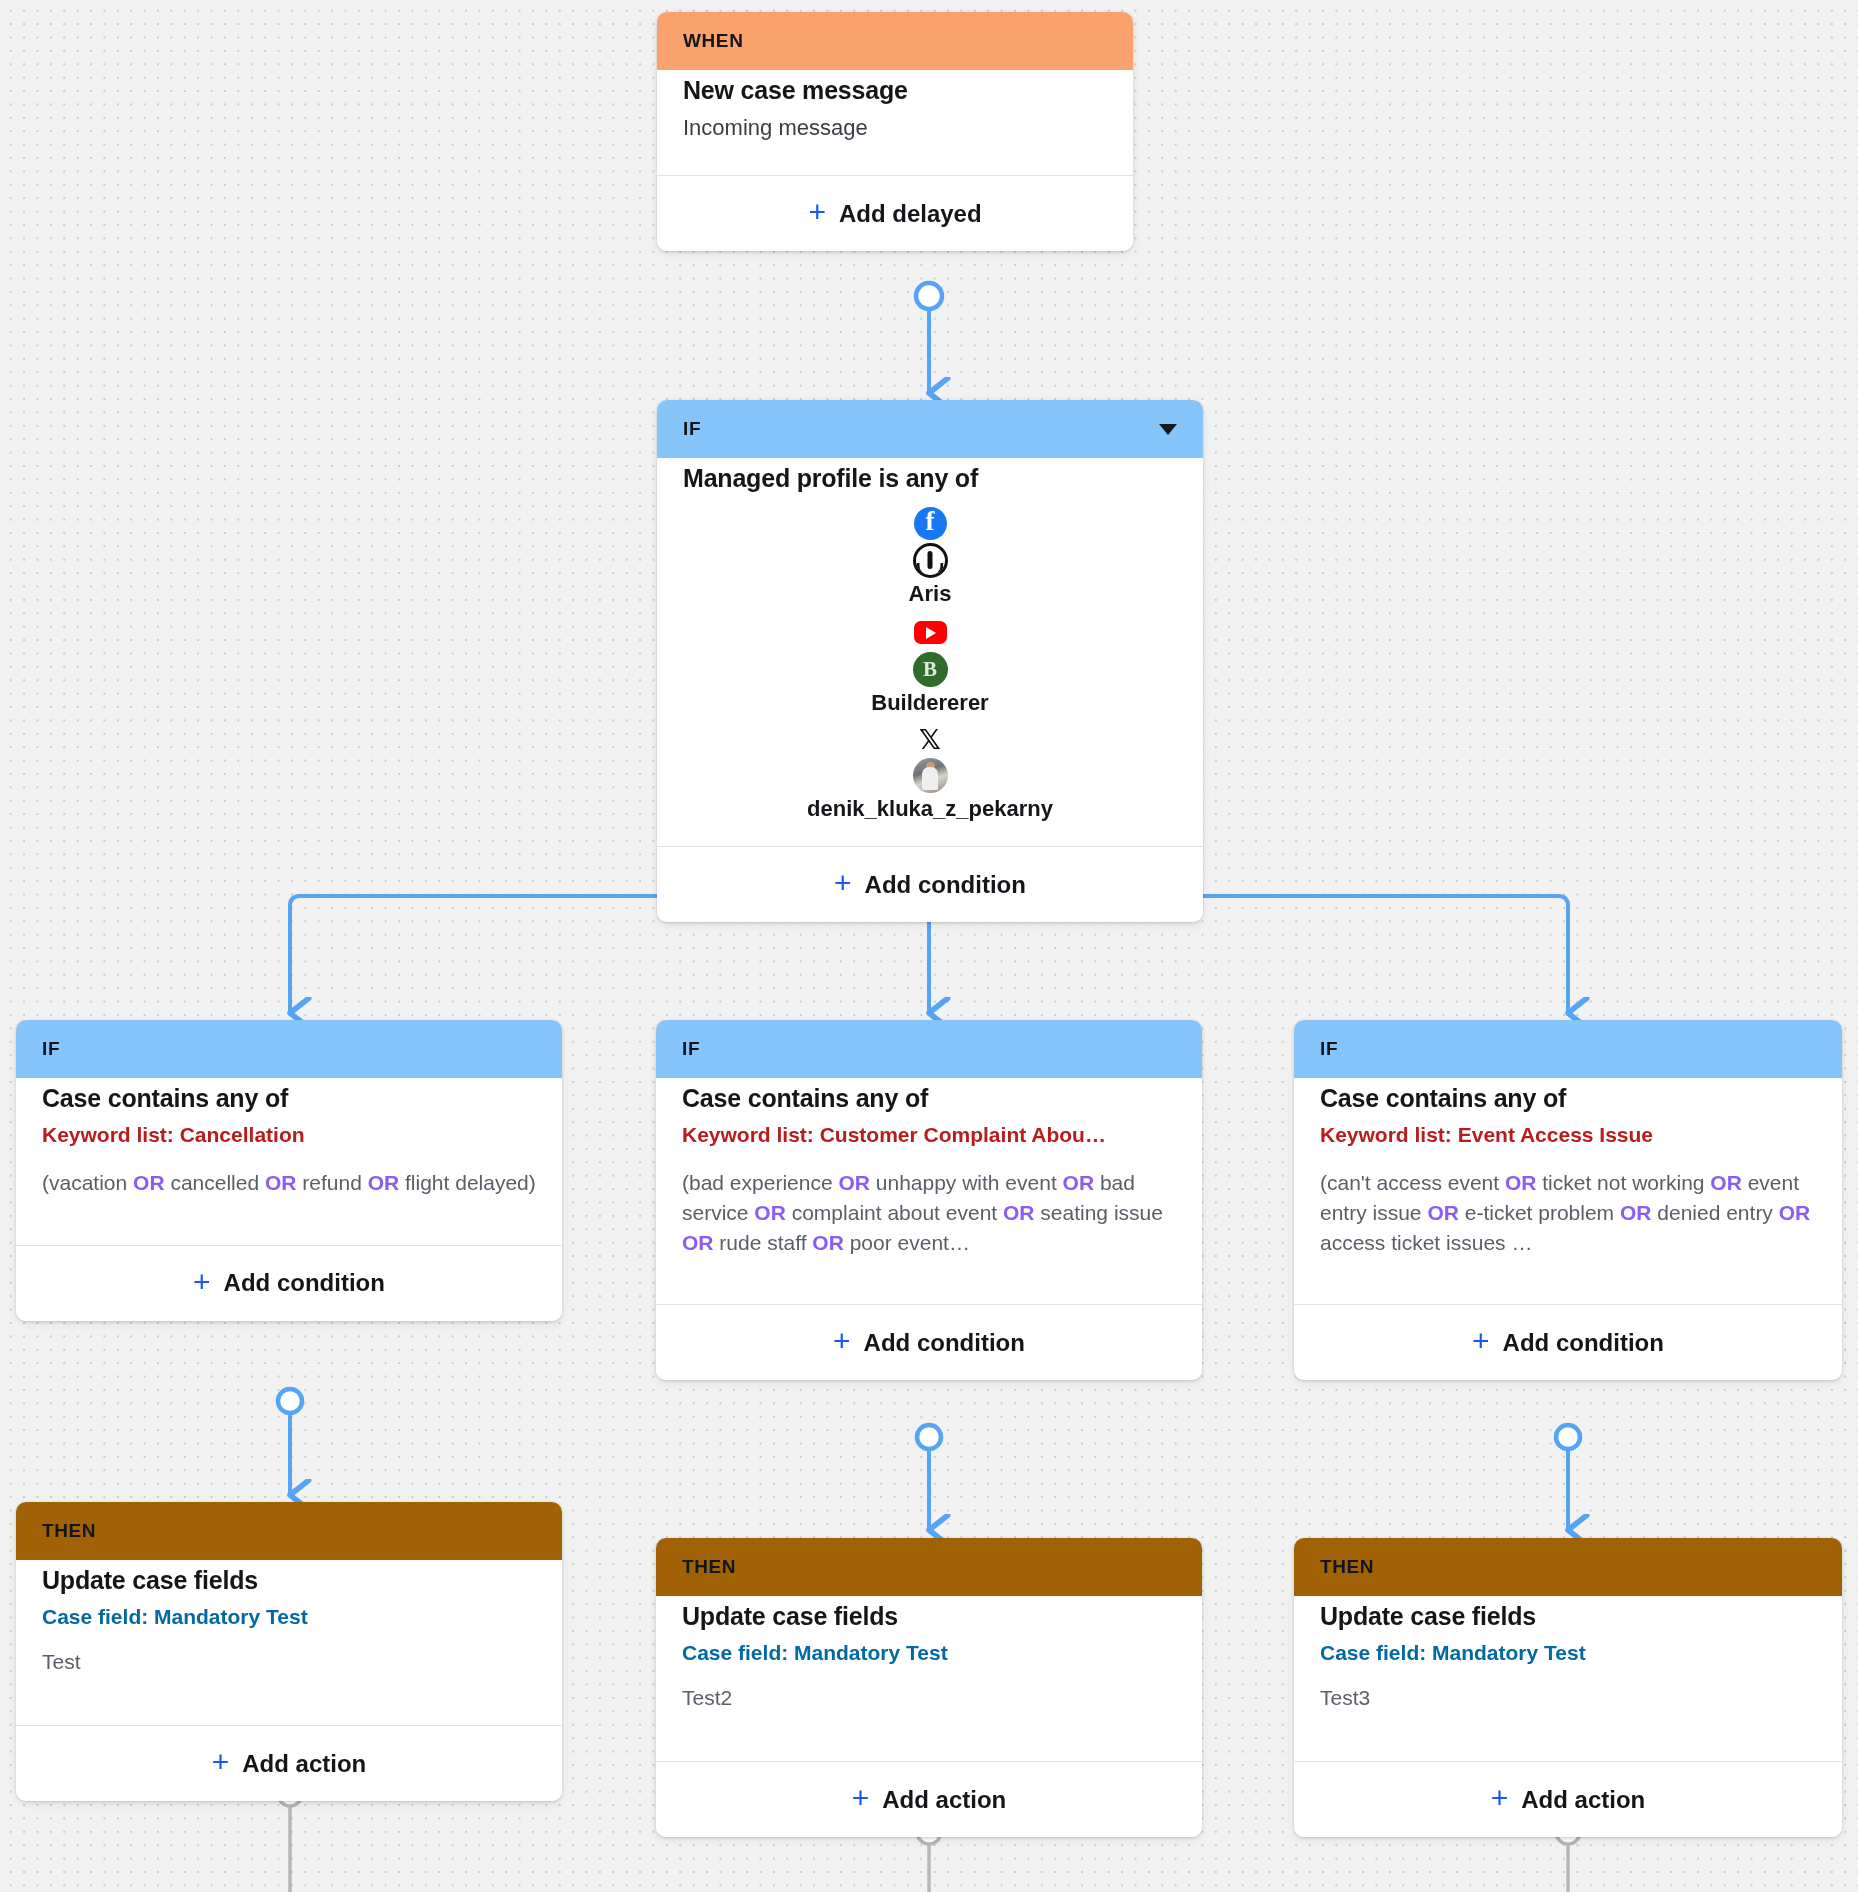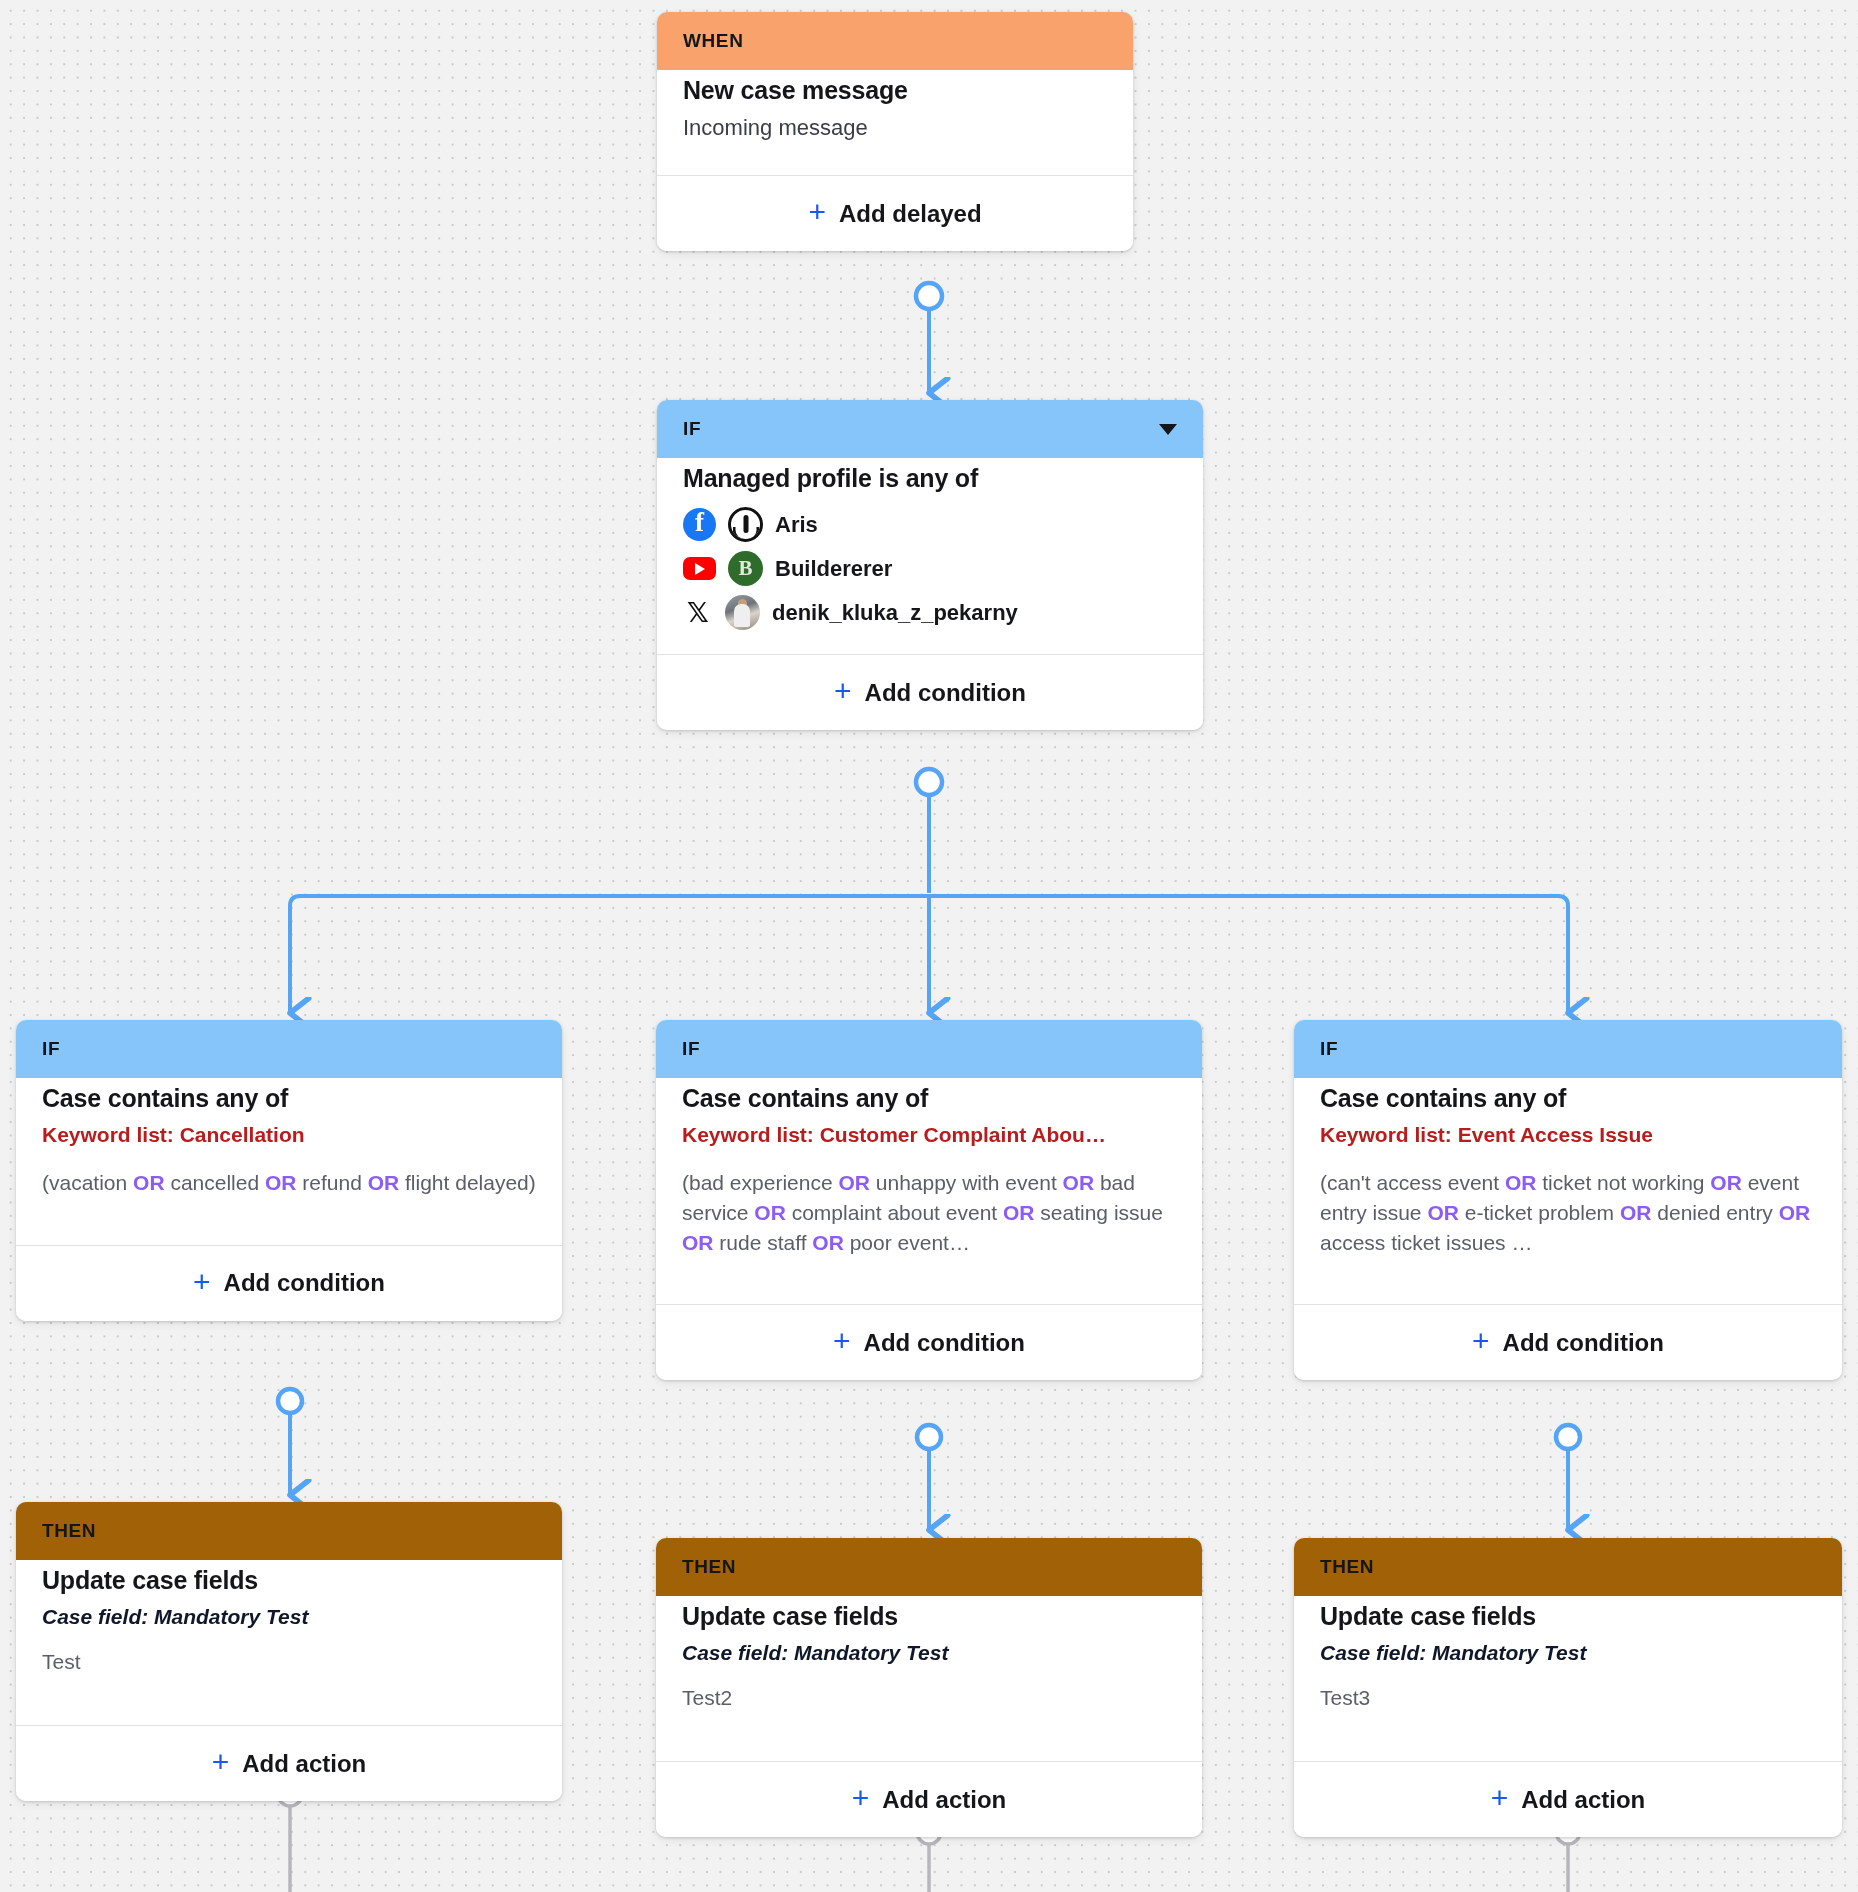--- a/index.html
+++ b/index.html
@@ -42,36 +42,36 @@
   .head-then { background:#a16207; }
 
   .chev { width:0;height:0;border-left:9px solid transparent;border-right:9px solid transparent;border-top:11px solid #15161a; }
 
   .card-body { padding:6px 26px 26px 26px; }
   .title { font-size:25px; font-weight:bold; color:#15161a; letter-spacing:-.2px; margin:0 0 10px 0; }
   .subtitle { font-size:22px; color:#3b3d45; margin:0; }
   .kw-name { font-size:21px; font-weight:bold; color:#b91c1c; margin:4px 0 10px 0; }
   .kw-expr { font-size:21px; color:#5b5e68; line-height:1.42; }
   .kw-expr b { color:#8b5cf6; font-weight:bold; }
-  .cf-name { font-size:21px; font-weight:bold; color:#0f172a; margin:2px 0 10px 0;font-style:italic; }
+  .cf-name { font-size:21px; font-weight:bold; color:#0369a1; margin:2px 0 10px 0; }
   .cf-val { font-size:21px; color:#5b5e68; }
 
   .card-foot {
     border-top:1px solid #e2e2e4;
     height:76px;
     display:flex; align-items:center; justify-content:center;
     gap:13px;
     font-size:24px; font-weight:bold; color:#15161a;
     cursor:pointer;
     background:#fff;
   }
   .plus { color:#1857f0; font-size:30px; font-weight:500; line-height:1; margin-top:-3px; }
 
   
-  .prow { display:flex; align-items:center; gap:12px; margin-top:9px; }
+  .prow { display:flex; align-items:center; gap:3px; margin-top:9px;flex-direction:column; }
   .net { width:33px; height:33px; flex:none; display:flex; align-items:center; justify-content:center; }
   .ico-fb { width:33px;height:33px;border-radius:50%;background:#1877f2;position:relative; }
   .ico-fb::after{content:"f";position:absolute;left:0;right:0;top:-1px;color:#fff;font-size:27px;font-weight:bold;text-align:center;font-family:"Liberation Serif",serif;}
   .ico-yt { width:33px;height:23px;border-radius:7px;background:#ff0000;position:relative; }
   .ico-yt::after{content:"";position:absolute;left:12px;top:6px;border-left:10px solid #fff;border-top:6px solid transparent;border-bottom:6px solid transparent;}
   .ico-x  { width:30px;height:30px;position:relative;color:#0b0b0b;font-size:27px;line-height:30px;text-align:center;font-weight:bold;font-family:"DejaVu Sans",sans-serif; }
   .av { width:35px;height:35px;border-radius:50%;flex:none;overflow:hidden;position:relative; }
   .av-jedi { background:#ffffff; border:3px solid #111; }
   .av-jedi::after{content:"";position:absolute;left:50%;top:5px;transform:translateX(-50%);width:5px;height:18px;background:#111;border-radius:3px;}
   .av-jedi::before{content:"";position:absolute;left:50%;top:17px;transform:translateX(-50%);width:21px;height:12px;border:3px solid #111;border-top:none;border-radius:0 0 12px 12px;}

